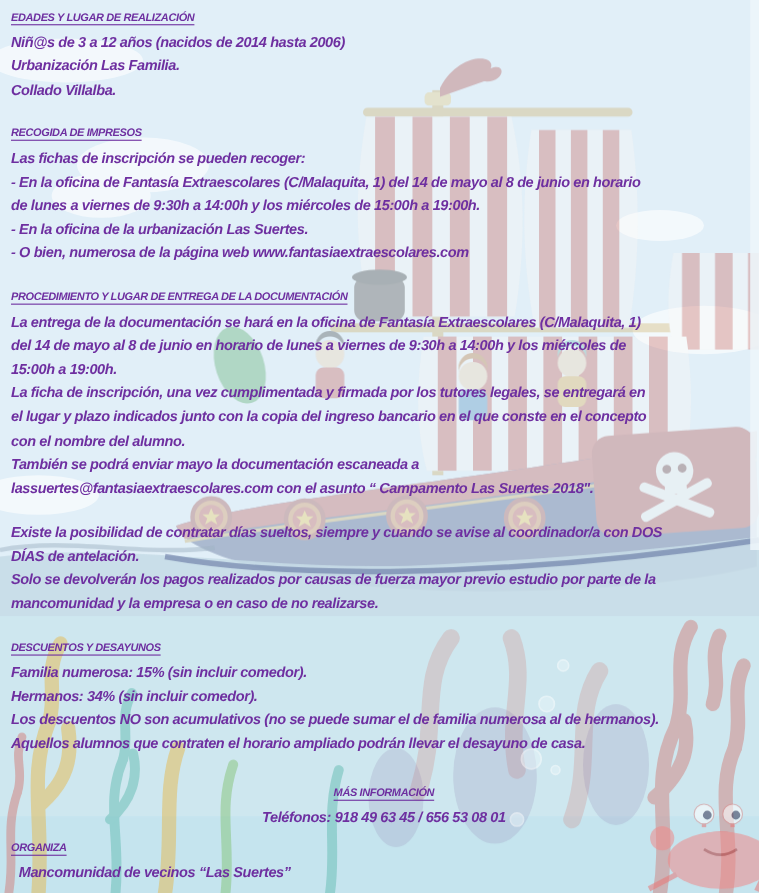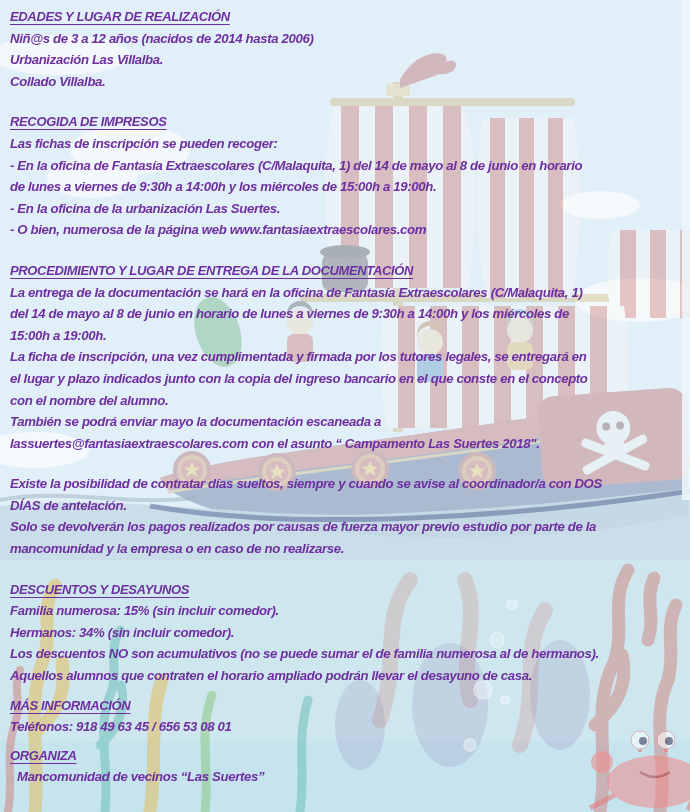--- a/index.html
+++ b/index.html
@@ -10,23 +10,23 @@
   }
   html,body{margin:0;padding:0;width:690px;height:812px;overflow:hidden;}
   .page{position:relative;width:690px;height:812px;background:var(--sky-blue);
         font-family:"Liberation Sans",sans-serif;}
   .bg{position:absolute;top:0;left:0;}
   .content{position:absolute;left:10px;top:2px;width:678px;
            font-style:italic;font-weight:700;font-size:13.2px;line-height:21.6px;
            letter-spacing:-0.35px;color:var(--text-purple);}
   .sec{margin-top:19px;}
   .sec.first{margin-top:4px;}
-  .sec.gap-lg{margin-top:8px;}
+  .sec.gap-lg{margin-top:24px;text-align:center;}
   .sec.gap-sm{margin-top:7px;}
-  .sec-heading{margin:0;font-size:13px;font-weight:700;line-height:21.6px;
+  .sec-heading{margin:0;font-size:10px;font-weight:700;line-height:21.6px;
                text-decoration:underline;text-underline-offset:3px;
                text-decoration-thickness:1.4px;}
   .line{white-space:pre;}
   .line.indent{padding-left:7px;}
 </style>
 </head>
 <body>
 
 <div class="page">
 
@@ -224,21 +224,21 @@
     </g>
 
     <rect x="682" y="0" width="8" height="500" fill="#edf5fa" opacity="0.9"></rect>
   </svg>
 
   <main class="content">
 
     <section class="sec first">
       <h2 class="sec-heading">EDADES Y LUGAR DE REALIZACIÓN</h2>
       <div class="line">Niñ@s de 3 a 12 años (nacidos de 2014 hasta 2006)</div>
-      <div class="line">Urbanización Las Villalba.</div>
+      <div class="line">Urbanización Las Familia.</div>
       <div class="line">Collado Villalba.</div>
     </section>
 
     <section class="sec">
       <h2 class="sec-heading">RECOGIDA DE IMPRESOS</h2>
       <div class="line">Las fichas de inscripción se pueden recoger:</div>
       <div class="line">- En la oficina de Fantasía Extraescolares (C/Malaquita, 1) del 14 de mayo al 8 de junio en horario</div>
       <div class="line">de lunes a viernes de 9:30h a 14:00h y los miércoles de 15:00h a 19:00h.</div>
       <div class="line">- En la oficina de la urbanización Las Suertes.</div>
       <div class="line">- O bien, numerosa de la página web www.fantasiaextraescolares.com</div>

